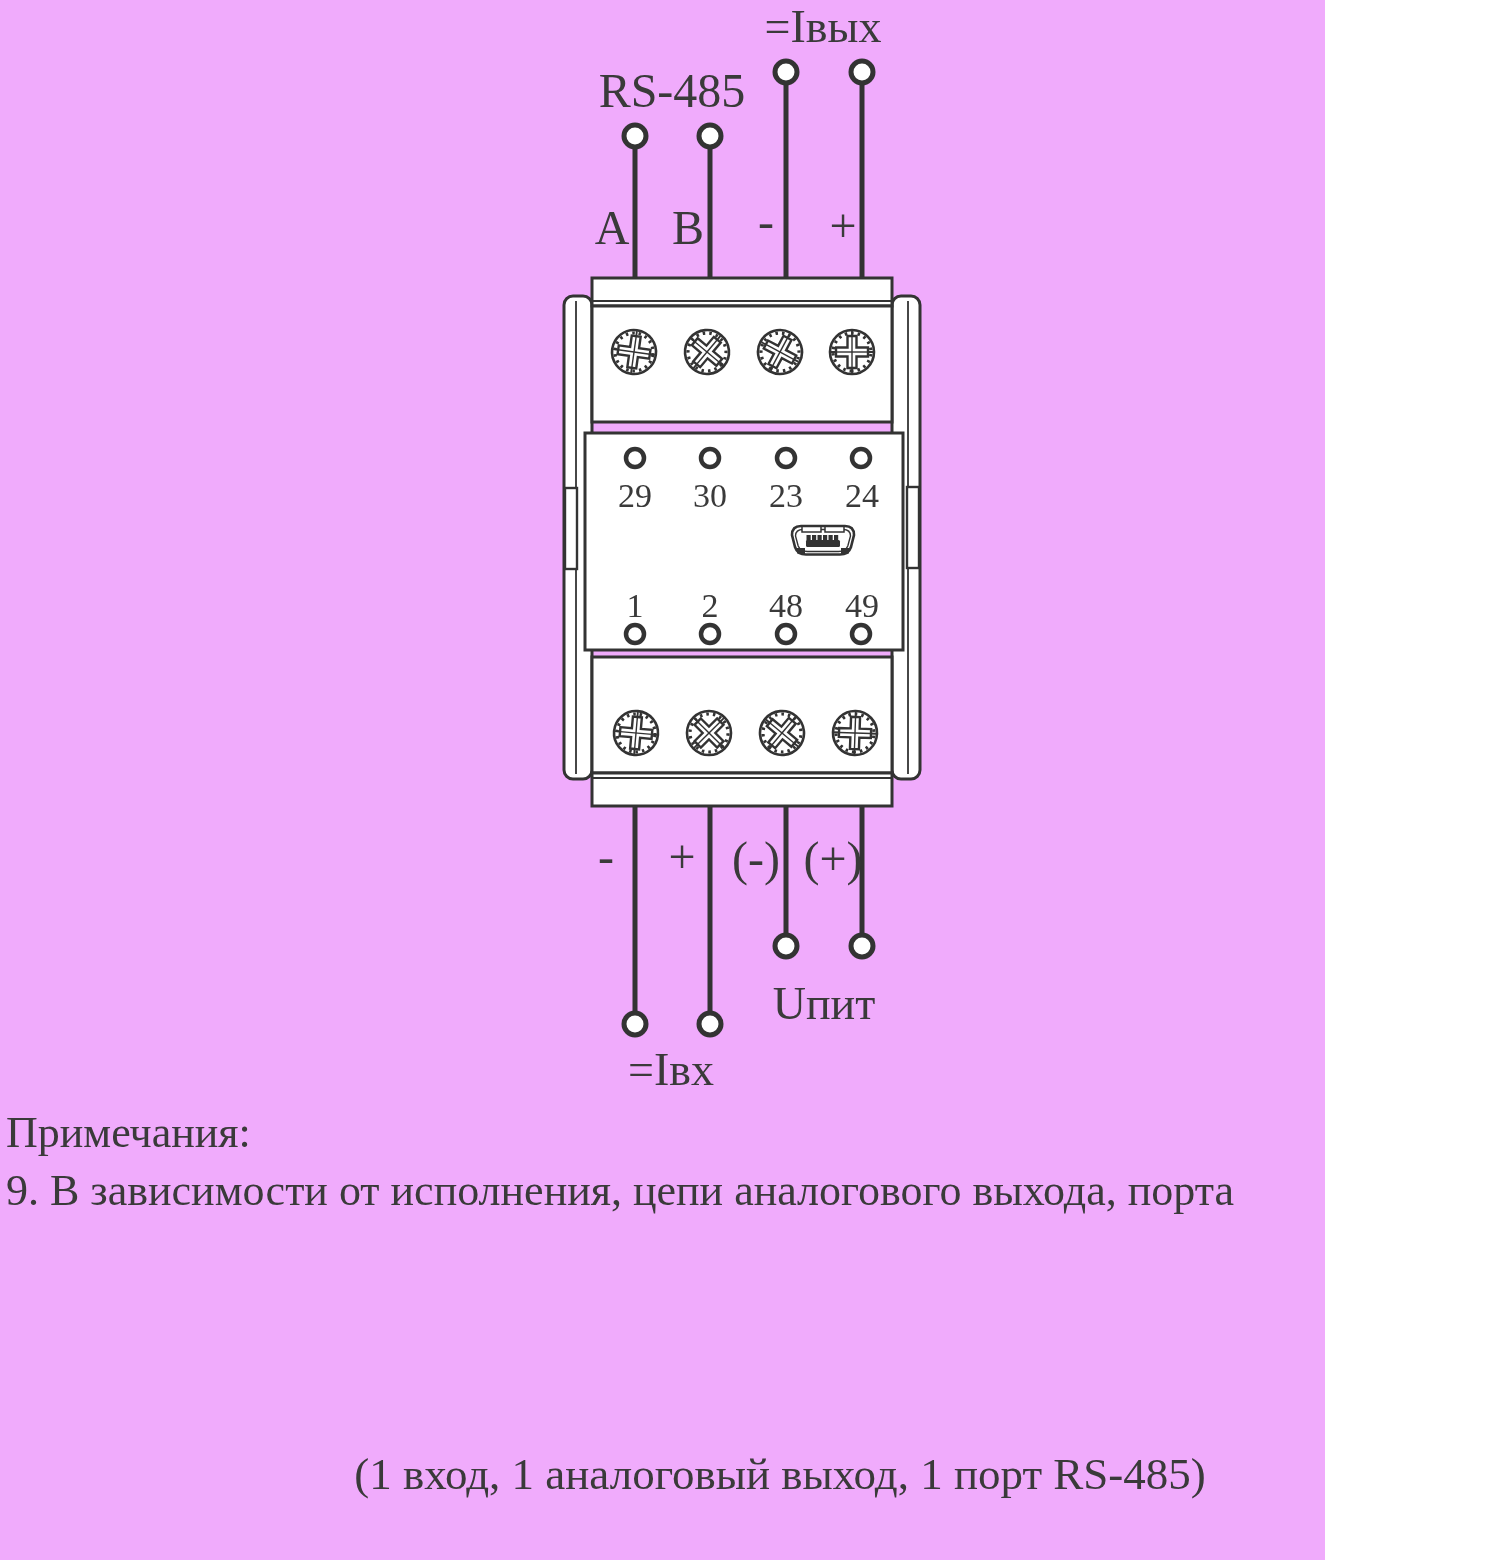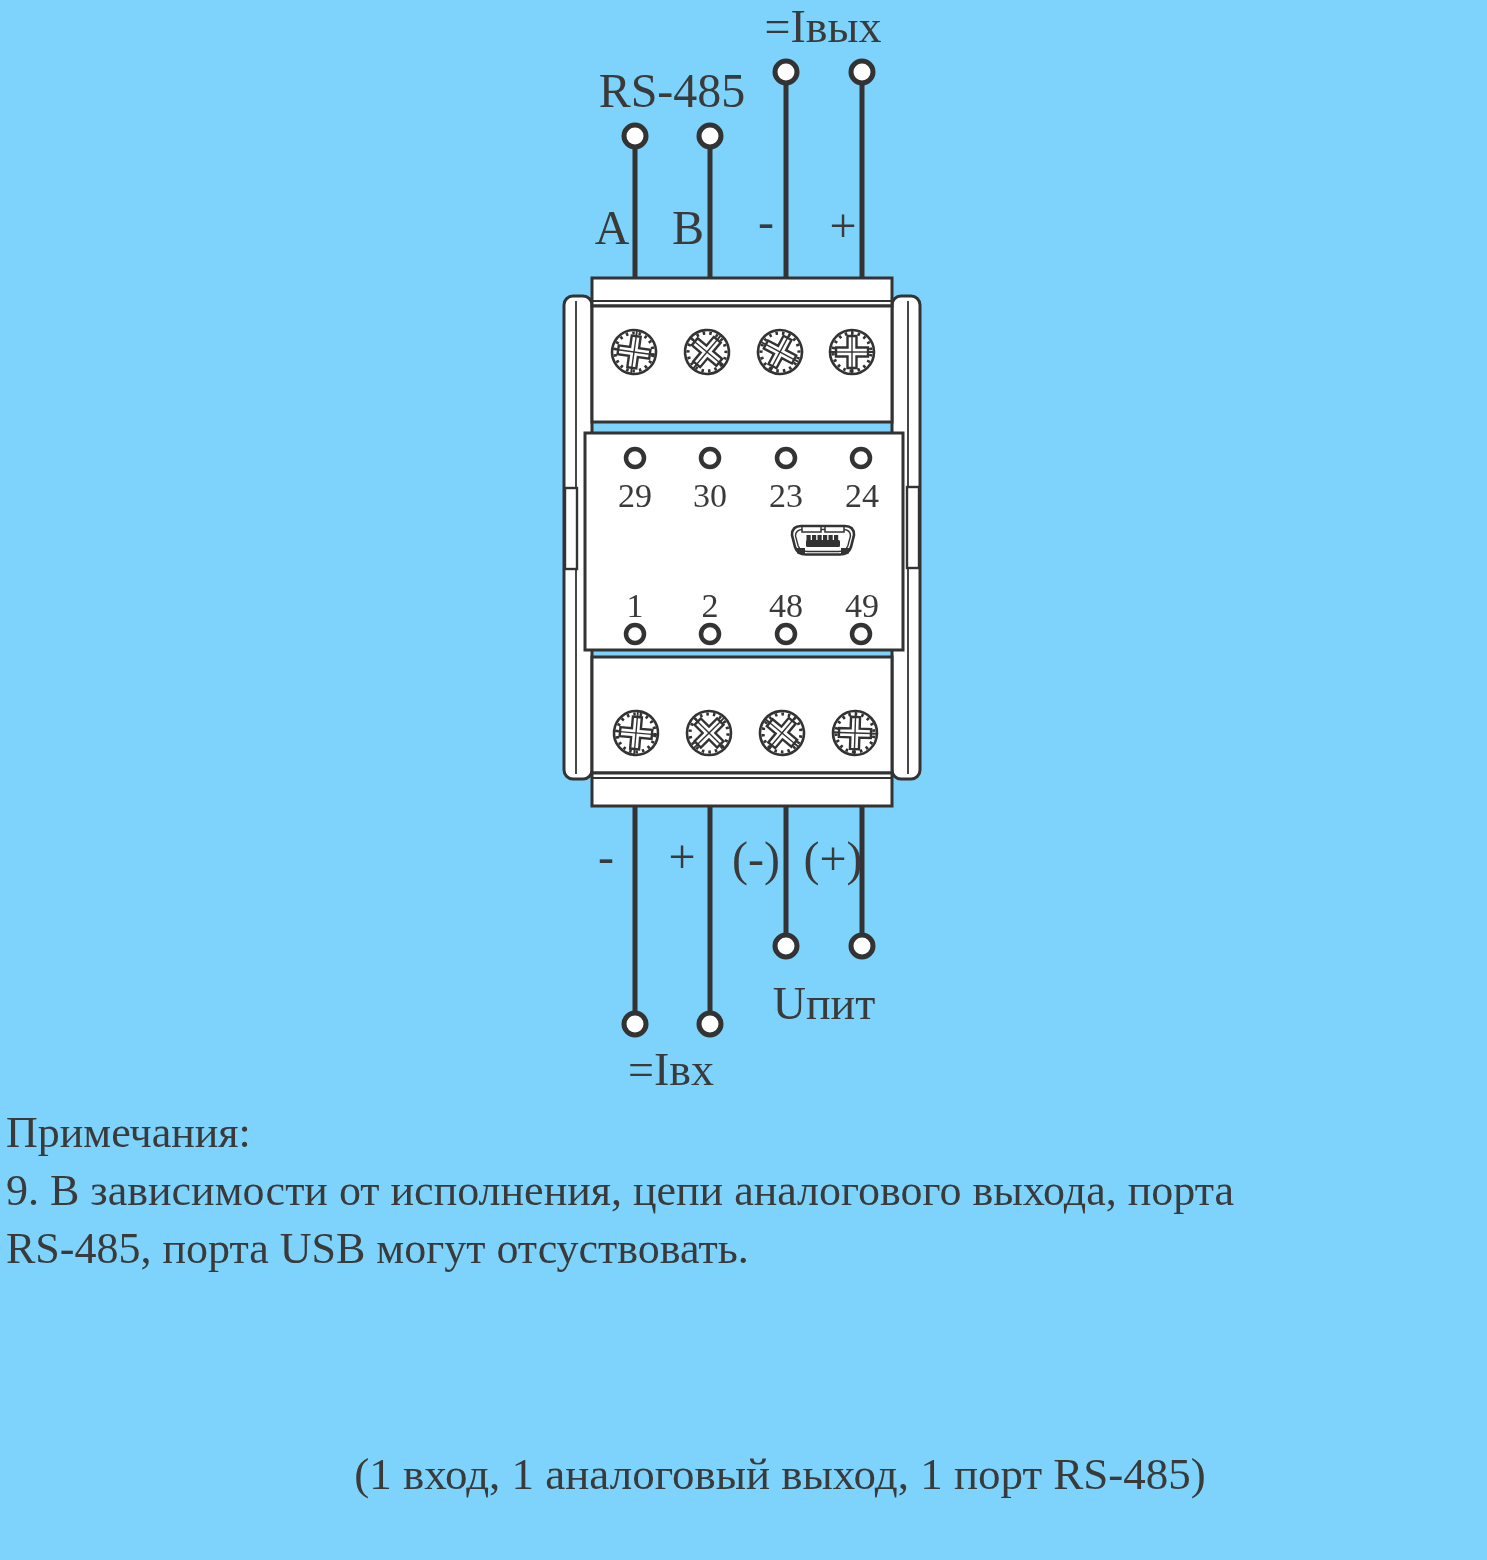--- a/index.html
+++ b/index.html
@@ -1,17 +1,17 @@
 <!DOCTYPE html>
 <html><head>
 <meta charset="utf-8">
 <style>
   html,body{margin:0;padding:0;background:#ffffff;}
   .page{
-    position:relative;width:1487px;height:1560px;background:#7dd3fc;
+    position:relative;width:1325px;height:1560px;background:#f0abfc;
     overflow:hidden;font-family:"Liberation Serif",serif;color:#3a3a3a;
   }
   .diagram-svg{position:absolute;left:0;top:0;display:block;}
   svg text{font-family:"Liberation Serif",serif;fill:#3a3a3a;}
   .notes{
     position:absolute;left:6px;top:1104px;
     font-size:44px;line-height:58px;white-space:nowrap;color:#3a3a3a;
   }
   .caption{
     position:absolute;left:73px;top:1444px;width:1414px;text-align:center;
@@ -131,20 +131,19 @@
     <circle cx="635" cy="1024" r="11" fill="#ffffff" stroke="#333333" stroke-width="5"></circle>
     <circle cx="710" cy="1024" r="11" fill="#ffffff" stroke="#333333" stroke-width="5"></circle>
 
     <text x="824" y="1019" font-size="46" text-anchor="middle">Uпит</text>
     <text x="671" y="1085" font-size="46" text-anchor="middle">=Iвх</text>
   </svg>
 
   <div class="notes">
     <div>Примечания:</div>
     <div>9. В зависимости от исполнения, цепи аналогового выхода, порта</div>
-    <div>RS-485, порта USB могут отсуствовать.</div>
   </div>
 
   <div class="caption">
     <div>(1 вход, 1 аналоговый выход, 1 порт RS-485)</div>
   </div>
 
 </div>
 
 </body></html>

